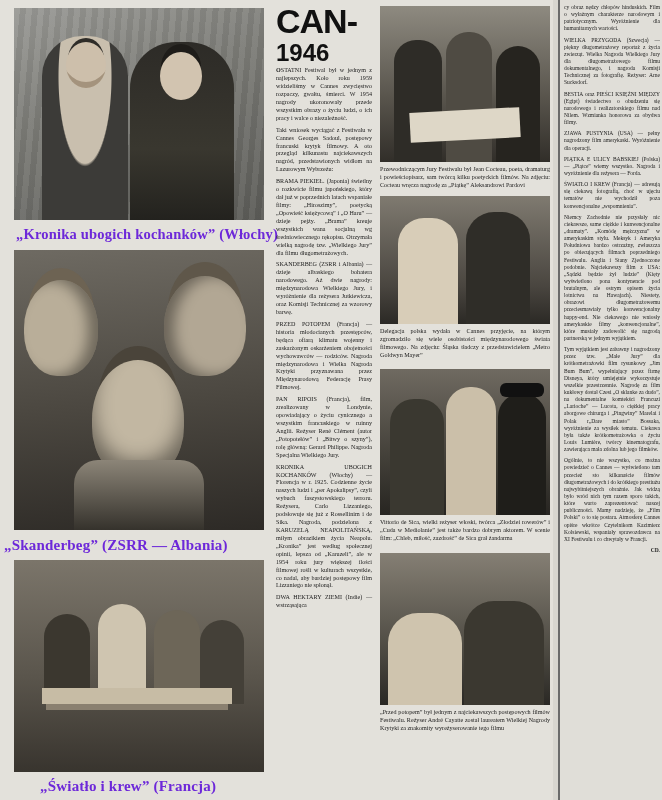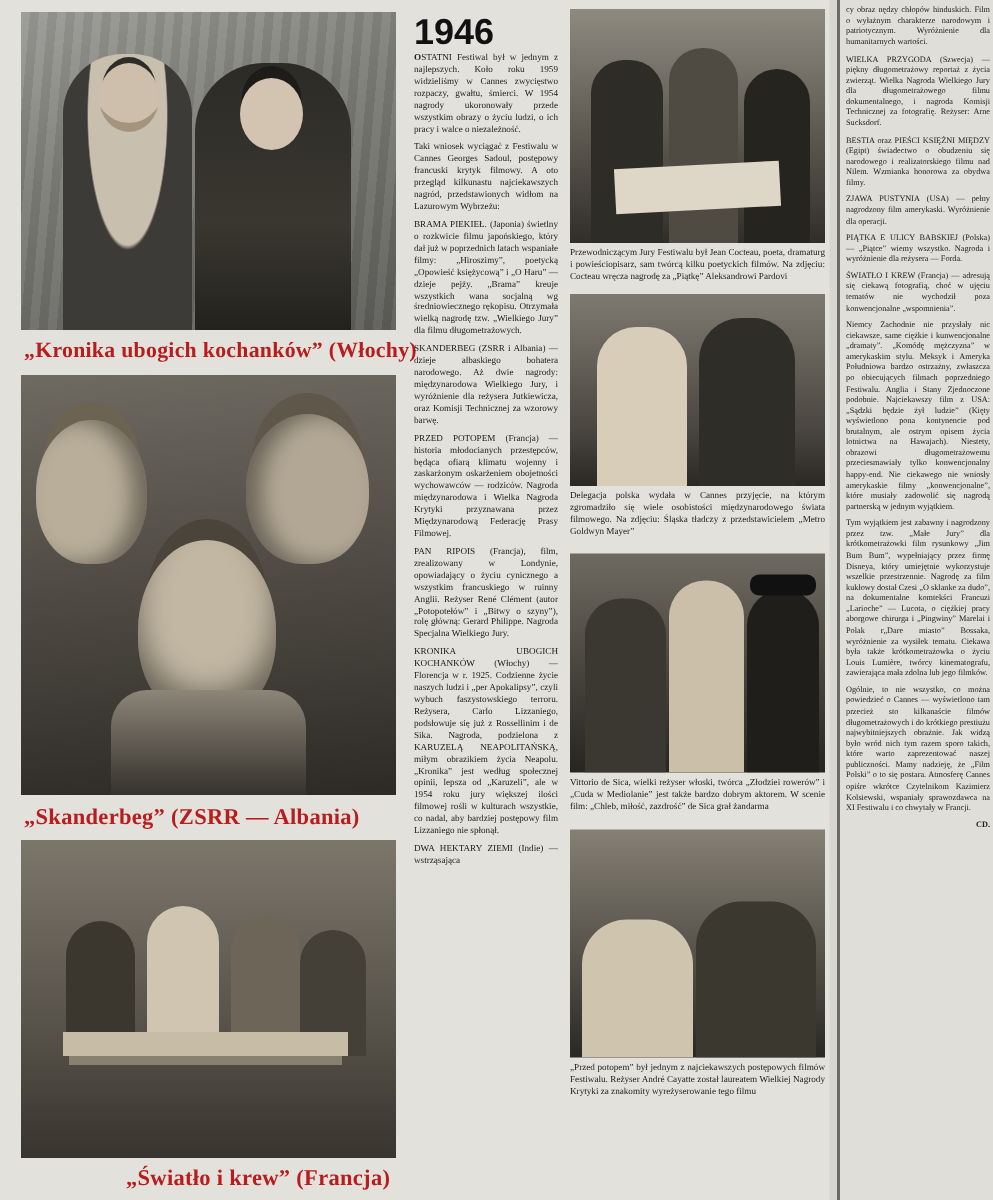--- a/index.html
+++ b/index.html
@@ -18,21 +18,21 @@
     position:absolute;left:558px;top:0;width:104px;height:800px;
     background:#e0ded8;
     border-left:2px solid #6b6b6b;
   }
   
   .photo{position:absolute;background:#4a4a4a;overflow:hidden;}
   .cap{
     position:absolute;
     font-family:"Liberation Serif", serif;
     font-weight:bold;
-    color:#b91c1c;
+    color:#6d28d9;
     letter-spacing:.2px;
   }
   
   #photo1{left:14px;top:8px;width:250px;height:212px;
     background:linear-gradient(160deg,#9a9a96 0%,#7d7d78 40%,#5c5c58 100%);}
   #photo1 .man{
     position:absolute;left:28px;top:28px;width:86px;height:184px;
     background:radial-gradient(ellipse at 50% 22%,#c9bfae 0 26px,#3c3b38 27px 100%);
     border-radius:40px 40px 0 0;
   }
@@ -67,34 +67,34 @@
     box-shadow:0 -16px 0 -4px #6d6353, inset -10px 0 14px rgba(0,0,0,.4);}
   #photo2 .k2{left:150px;top:26px;width:82px;height:100px;background:#b2a794;
     box-shadow:0 -18px 0 -4px #5f574a, inset 10px 0 14px rgba(0,0,0,.4);}
   #photo2 .k3{left:78px;top:110px;width:92px;height:120px;background:#c2b7a2;
     box-shadow:0 -20px 0 -6px #4a443a, inset 0 -18px 20px rgba(0,0,0,.45);}
   #photo2 .armor{
     position:absolute;left:60px;top:210px;width:130px;height:70px;
     background:linear-gradient(180deg,#8c8578,#35322c);
     border-radius:24px 24px 0 0;
   }
-  #cap2{left:16px;top:537px;width:300px;font-size:15px;}
+  #cap2{left:4px;top:537px;width:300px;font-size:15px;}
   
   #photo3{left:14px;top:560px;width:250px;height:212px;
     background:linear-gradient(180deg,#7b756a 0%,#5a554c 55%,#38342e 100%);}
   #photo3 .table{
     position:absolute;left:28px;top:128px;width:190px;height:16px;background:#c7bca5;
     box-shadow:0 10px 0 -4px #8a8070;
   }
   #photo3 .p{position:absolute;border-radius:28px 28px 0 0;}
   #photo3 .pa{left:30px;top:54px;width:46px;height:90px;background:#3b372f;}
   #photo3 .pb{left:84px;top:44px;width:48px;height:100px;background:#cfc5b0;}
   #photo3 .pc{left:140px;top:50px;width:46px;height:94px;background:#6d6658;}
   #photo3 .pd{left:186px;top:60px;width:44px;height:84px;background:#444038;}
-  #cap3{left:40px;top:778px;width:300px;font-size:15px;margin-left:44px;}
+  #cap3{left:40px;top:778px;width:300px;font-size:15px;}
 
   
   .colmid{position:absolute;left:276px;top:6px;width:96px;}
   .cannes{
     font-family:"Liberation Sans", sans-serif;
     font-weight:bold;font-size:34px;line-height:0.92;letter-spacing:-1px;color:#111;
   }
   .year{font-family:"Liberation Sans", sans-serif;font-weight:bold;font-size:24px;color:#111;margin-top:2px;}
   .body{
     font-size:6.1px;line-height:1.30;color:#1b1b1b;text-align:justify;
@@ -156,20 +156,21 @@
     <div class="photo" id="photo3">
       <div class="p pa"></div>
       <div class="p pb"></div>
       <div class="p pc"></div>
       <div class="p pd"></div>
       <div class="table"></div>
     </div>
     <div class="cap" id="cap3">„Światło i krew” (Francja)</div>
 
     <div class="colmid">
+      <div class="cannes">CAN-</div>
       <div class="year">1946</div>
       <div class="body">
         <p class="lead">OSTATNI Festiwal był w jednym z najlepszych. Koło roku 1959 widzieliśmy w Cannes zwycięstwo rozpaczy, gwałtu, śmierci. W 1954 nagrody ukoronowały przede wszystkim obrazy o życiu ludzi, o ich pracy i walce o niezależność.</p>
         <p>Taki wniosek wyciągać z Festiwalu w Cannes Georges Sadoul, postępowy francuski krytyk filmowy. A oto przegląd kilkunastu najciekawszych nagród, przedstawionych widłom na Lazurowym Wybrzeżu:</p>
         <p>BRAMA PIEKIEŁ. (Japonia) świetlny o rozkwicie filmu japońskiego, który dał już w poprzednich latach wspaniałe filmy: „Hiroszimy”, poetycką „Opowieść księżycową” i „O Haru” — dzieje pejży. „Brama” kreuje wszystkich wana socjalną wg średniowiecznego rękopisu. Otrzymała wielką nagrodę tzw. „Wielkiego Jury” dla filmu długometrażowych.</p>
         <p>SKANDERBEG (ZSRR i Albania) — dzieje albaskiego bohatera narodowego. Aż dwie nagrody: międzynarodowa Wielkiego Jury, i wyróżnienie dla reżysera Jutkiewicza, oraz Komisji Technicznej za wzorowy barwę.</p>
         <p>PRZED POTOPEM (Francja) — historia młodocianych przestępców, będąca ofiarą klimatu wojenny i zaskarżonym oskarżeniem obojetności wychowawców — rodziców. Nagroda międzynarodowa i Wielka Nagroda Krytyki przyznawana przez Międzynarodową Federację Prasy Filmowej.</p>
         <p>PAN RIPOIS (Francja), film, zrealizowany w Londynie, opowiadający o życiu cynicznego a wszystkim francuskiego w ruinny Anglii. Reżyser René Clément (autor „Potopotełów” i „Bitwy o szyny”), rolę główną: Gerard Philippe. Nagroda Specjalna Wielkiego Jury.</p>
         <p>KRONIKA UBOGICH KOCHANKÓW (Włochy) — Florencja w r. 1925. Codzienne życie naszych ludzi i „per Apokalipsy”, czyli wybuch faszystowskiego terroru. Reżysera, Carlo Lizzaniego, podsłowuje się już z Rossellinim i de Sika. Nagroda, podzielona z KARUZELĄ NEAPOLITAŃSKĄ, miłym obrazikiem życia Neapolu. „Kronika” jest według społecznej opinii, lepsza od „Karuzeli”, ale w 1954 roku jury większej ilości filmowej rośli w kulturach wszystkie, co nadal, aby bardziej postępowy film Lizzaniego nie spłonął.</p>
         <p>DWA HEKTARY ZIEMI (Indie) — wstrząsająca</p>

